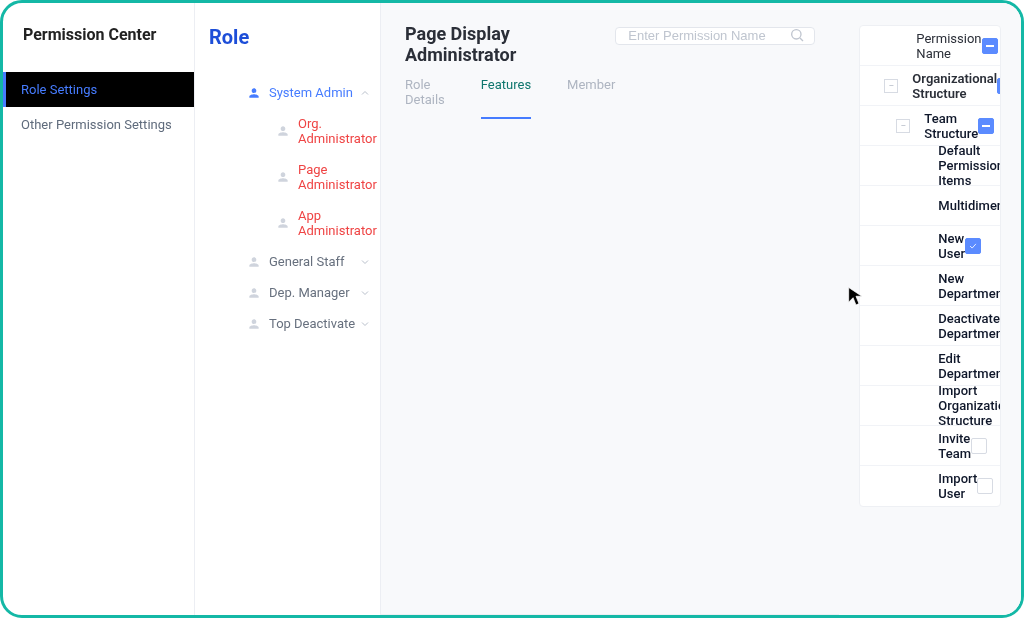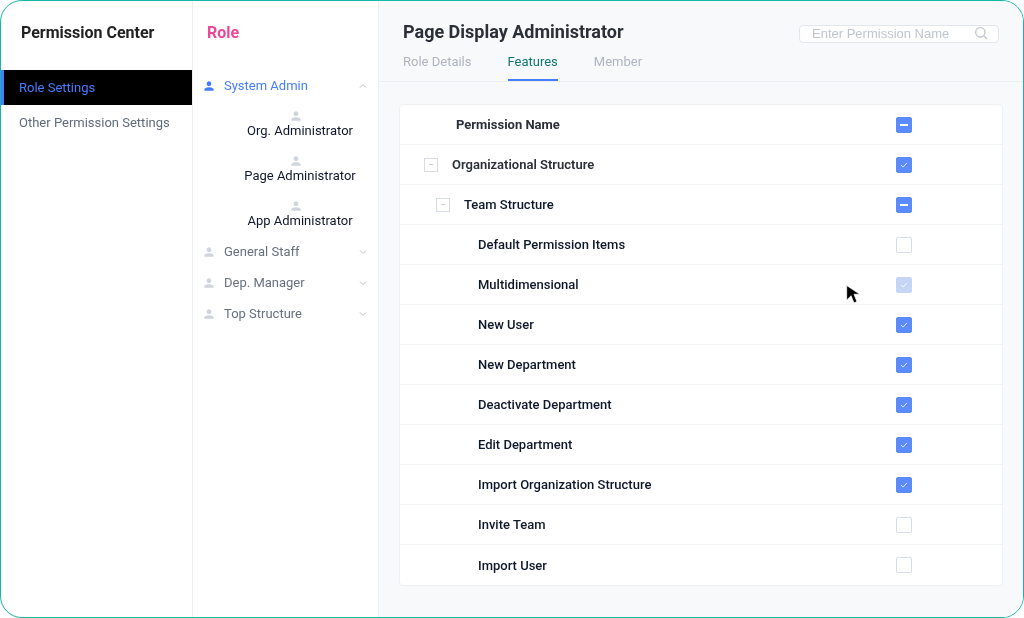--- a/index.html
+++ b/index.html
@@ -7,21 +7,21 @@
     font-family: -apple-system, BlinkMacSystemFont, "Segoe UI", Roboto, Helvetica, Arial, sans-serif;
     background: #fff;
     width: 1024px;
     height: 618px;
     overflow: hidden;
   }
   .app-window {
     width: 1024px;
     height: 618px;
     background: #fff;
-    border: 1px solid #14b8a6;
+    border: 3px solid #14b8a6;
     border-radius: 22px;
     display: flex;
     overflow: hidden;
     position: relative;
   }
   
   .col1 {
     width: 192px;
     border-right: 1px solid #eceef3;
     display: flex;
@@ -46,64 +46,64 @@
     border-left: 3px solid #467cff;
     padding-left: 15px;
   }
   
   .col2 {
     width: 186px;
     border-right: 1px solid #eceef3;
     padding-top: 22px;
   }
   .col2-title {
-    font-size: 16px;
+    font-size: 20px;
     font-weight: 700;
-    color: #ec4899;
+    color: #1d4ed8;
     padding: 0 14px 28px 14px;
   }
   .role-item {
     display: flex;
     align-items: center;
     font-size: 13px;
     padding: 8px 9px;
     cursor: pointer;
     color: #67707e;
     position: relative;
+    margin-left: 43px;
   }
   .role-item .person-icon {
     display: inline-flex;
     width: 14px;
     height: 14px;
     margin-right: 8px;
   }
   .role-item.active {
     color: #467cff;
   }
   .role-item.child {
     padding-left: 38px;
-    color: #0f172a;
-    flex-direction: column;
+    color: #ef4444;
   }
   .role-item.child .person-icon svg path { fill: #cfd4dd; }
   .role-item .chevron {
     margin-left: auto;
     display: inline-flex;
   }
   .chevron svg { width: 12px; height: 12px; }
   .chevron svg path { stroke: #b9c0cb; }
   .person-icon svg { width: 14px; height: 14px; }
   .person-icon svg path { fill: #cfd4dd; }
   .role-item.active .person-icon svg path { fill: #467cff; }
 
   
   .col3 {
     flex: 1;
     display: flex;
-    flex-direction: column;
+    flex-direction: row;
     background: #f8f9fb;
     min-width: 0;
   }
   .main-header {
     padding: 20px 24px 0 24px;
     display: flex;
     align-items: flex-start;
     border-bottom: 1px solid #eceef3;
   }
   .main-header-left { flex: 1; }
@@ -190,21 +190,21 @@
   .perm-name {
     font-size: 13px;
     color: #2b2f38;
     font-weight: 600;
   }
   .perm-row.sub .perm-name,
   .perm-row.leaf .perm-name {
     font-weight: 500;
     color: #0f172a;
   }
-  .perm-row.header .perm-name { font-weight: 700; }
+  .perm-row.header .perm-name { font-weight: 400; }
   .perm-row .grow { flex: 1; }
   .chk {
     width: 16px;
     height: 16px;
     border: 1px solid #d7dbe3;
     border-radius: 2px;
     display: inline-flex;
     align-items: center;
     justify-content: center;
     cursor: pointer;
@@ -334,21 +334,21 @@
           </svg>
       </span>
     </div>
 
     <div class="role-item">
       <span class="person-icon">
         <svg viewBox="0 0 24 24">
             <path d="M12 12c2.21 0 4-1.79 4-4s-1.79-4-4-4-4 1.79-4 4 1.79 4 4 4zm0 2c-2.67 0-8 1.34-8 4v2h16v-2c0-2.66-5.33-4-8-4z"></path>
           </svg>
       </span>
-      <span>Top Structure</span>
+      <span>Top Deactivate</span>
       <span class="chevron">
         <svg viewBox="0 0 24 24" fill="none">
             <path d="M6 9l6 6 6-6" stroke-width="2"></path>
           </svg>
       </span>
     </div>
   </div>
 
   <div class="col3">
     <div class="main-header">

